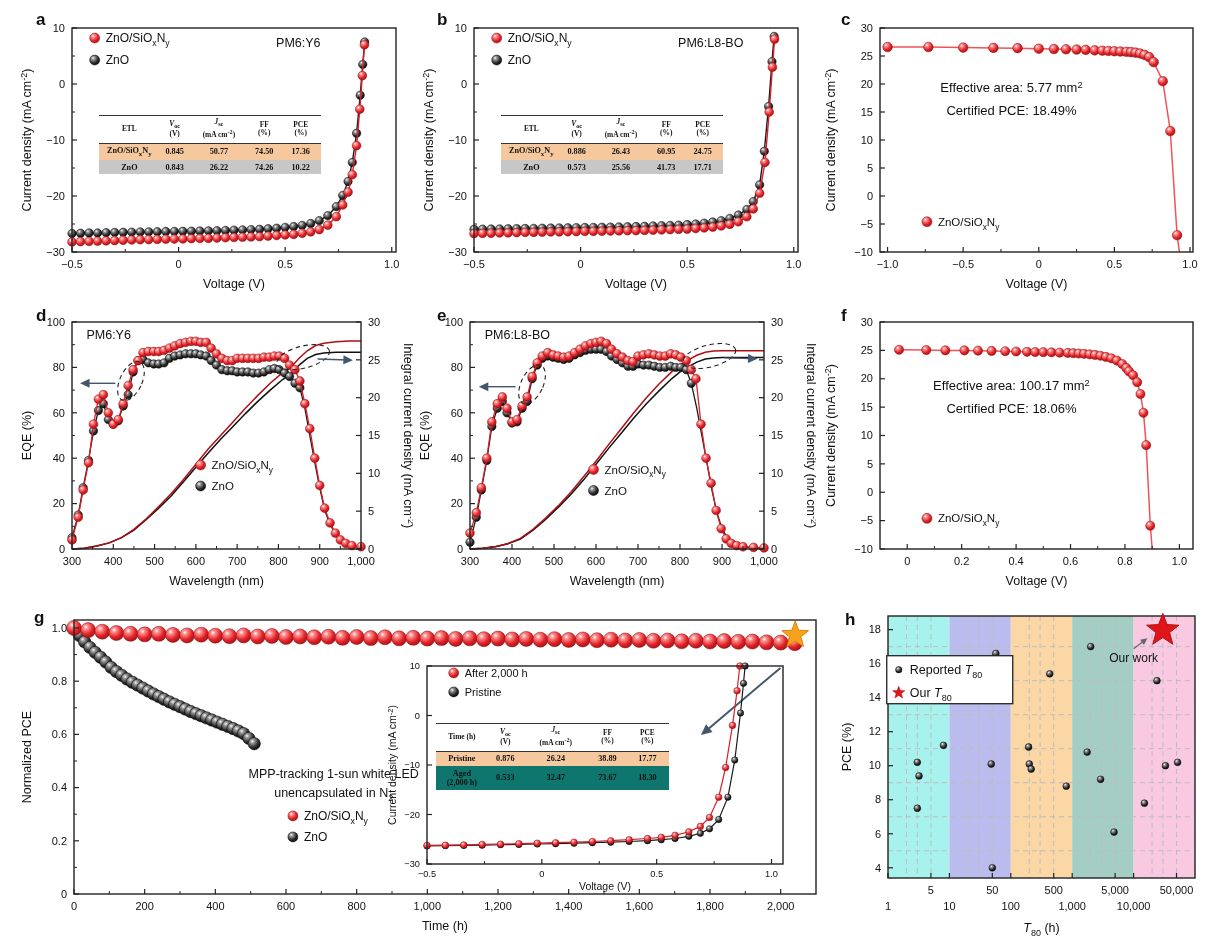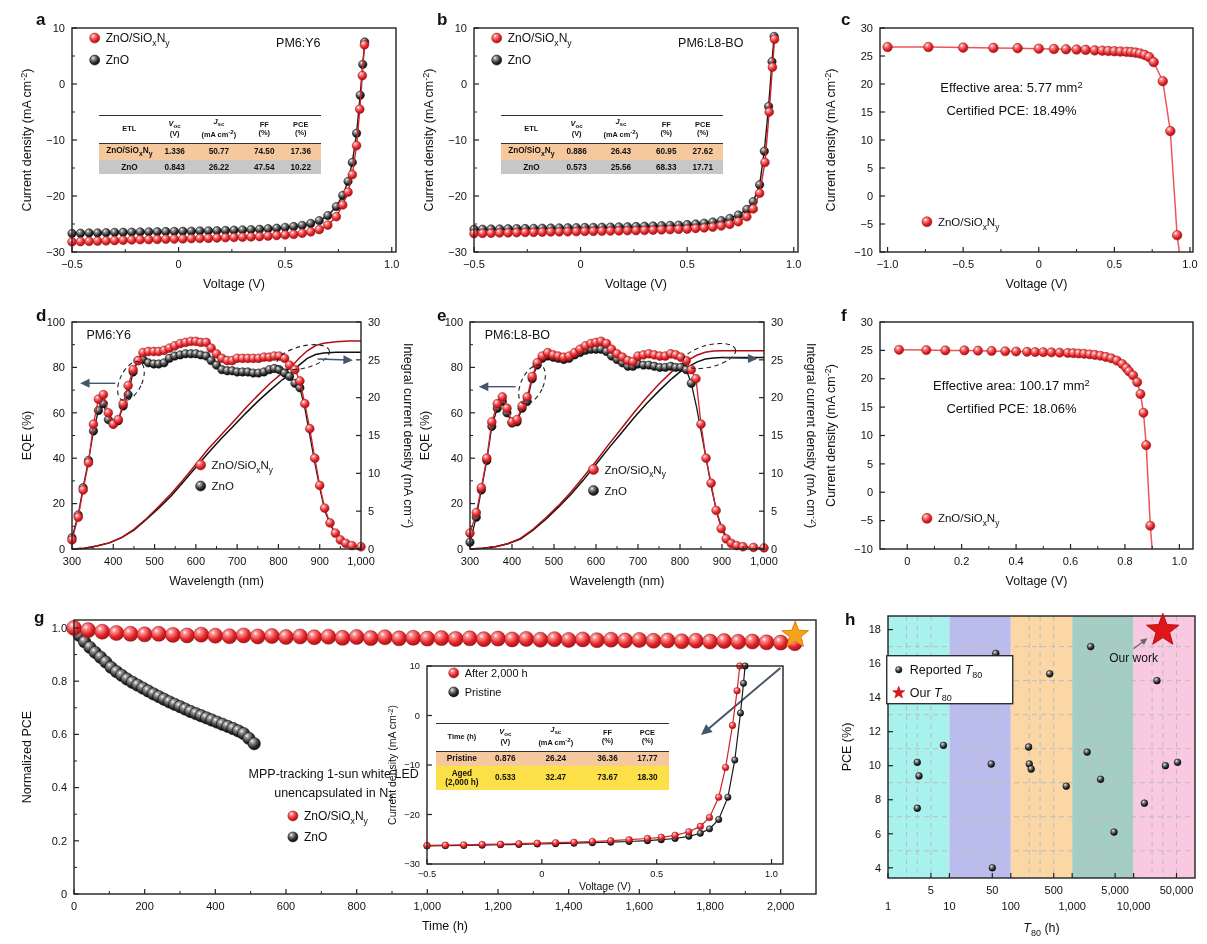--- a/index.html
+++ b/index.html
@@ -13,21 +13,21 @@
   #panel-a{left:18px;top:8px;width:388px;height:290px;}
   #panel-b{left:420px;top:8px;width:388px;height:290px;}
   #panel-c{left:822px;top:8px;width:381px;height:290px;}
   #panel-d{left:18px;top:302px;width:395px;height:293px;}
   #panel-e{left:416px;top:302px;width:400px;height:293px;}
   #panel-f{left:822px;top:302px;width:381px;height:293px;}
   #panel-g{left:18px;top:606px;width:812px;height:334px;}
   #panel-h{left:838px;top:606px;width:365px;height:334px;}
   #panel-g_inset{position:absolute;left:365px;top:56px;width:408px;height:236px;z-index:3;}
   .jv-table{position:absolute;border-collapse:collapse;table-layout:fixed;z-index:4;
-            font-family:Liberation Sans, sans-serif;color:#111;}
+            font-family:Liberation Serif, serif;color:#111;}
   .jv-table th{font-weight:bold;font-size:7.4px;line-height:1.2;padding:2px 1px;text-align:center;vertical-align:middle;}
   .jv-table td{font-weight:bold;font-size:8.2px;line-height:1.15;padding:2.5px 1px;text-align:center;vertical-align:middle;}
   .jv-table thead{border-top:1.4px solid #333;border-bottom:1.4px solid #333;}
   svg text{fill:#111;}
 </style>
 </head>
 <body>
 
 <div id="figure">
   <div class="panel-letter" id="letter-a">a</div>
@@ -188,30 +188,30 @@
             <th>ETL</th>
             <th><i>V</i><sub>oc</sub><br>(V)</th>
             <th><i>J</i><sub>sc</sub><br>(mA cm<sup>-2</sup>)</th>
             <th>FF<br>(%)</th>
             <th>PCE<br>(%)</th>
           </tr>
         </thead>
         <tbody>
           <tr style="background: rgb(246, 200, 157);">
             <td>ZnO/SiO<sub>x</sub>N<sub>y</sub></td>
-            <td>1.336</td>
+            <td>0.845</td>
             <td>50.77</td>
             <td>74.50</td>
             <td>17.36</td>
           </tr>
           <tr style="background: rgb(199, 199, 199);">
             <td>ZnO</td>
             <td>0.843</td>
             <td>26.22</td>
-            <td>47.54</td>
+            <td>74.26</td>
             <td>10.22</td>
           </tr>
         </tbody>
       </table></div>
   <div class="panel" id="panel-b" style="position: absolute;"><svg width="388" height="290">
         <defs>
           <radialGradient id="gr-b-red" cx="0.35" cy="0.3" r="0.8">
             <stop offset="0" stop-color="#ffffff"></stop>
             <stop offset="0.18" stop-color="#ff9191"></stop>
             <stop offset="0.6" stop-color="#e12227"></stop>
@@ -361,27 +361,27 @@
             <th>FF<br>(%)</th>
             <th>PCE<br>(%)</th>
           </tr>
         </thead>
         <tbody>
           <tr style="background: rgb(246, 200, 157);">
             <td>ZnO/SiO<sub>x</sub>N<sub>y</sub></td>
             <td>0.886</td>
             <td>26.43</td>
             <td>60.95</td>
-            <td>27.62</td>
+            <td>24.75</td>
           </tr>
           <tr style="background: rgb(199, 199, 199);">
             <td>ZnO</td>
             <td>0.573</td>
             <td>25.56</td>
-            <td>68.33</td>
+            <td>41.73</td>
             <td>17.71</td>
           </tr>
         </tbody>
       </table></div>
   <div class="panel" id="panel-c" style="position: absolute;"><svg width="381" height="290">
         <defs>
           <radialGradient id="gr-c-red" cx="0.35" cy="0.3" r="0.8">
             <stop offset="0" stop-color="#ffffff"></stop>
             <stop offset="0.18" stop-color="#ff9191"></stop>
             <stop offset="0.6" stop-color="#e12227"></stop>
@@ -1086,24 +1086,24 @@
               <th><i>J</i><sub>sc</sub><br>(mA cm<sup>-2</sup>)</th>
               <th>FF<br>(%)</th>
               <th>PCE<br>(%)</th>
             </tr>
           </thead>
           <tbody>
             <tr style="background: rgb(246, 200, 157);">
               <td>Pristine</td>
               <td>0.876</td>
               <td>26.24</td>
-              <td>36.36</td>
+              <td>38.89</td>
               <td>17.77</td>
             </tr>
-            <tr style="background: #fde047;">
+            <tr style="background: #0f766e;">
               <td>Aged<br>(2,000 h)</td>
               <td>0.533</td>
               <td>32.47</td>
               <td>73.67</td>
               <td>18.30</td>
             </tr>
           </tbody>
         </table></div>
   <svg width="812" height="334">
         <defs>

